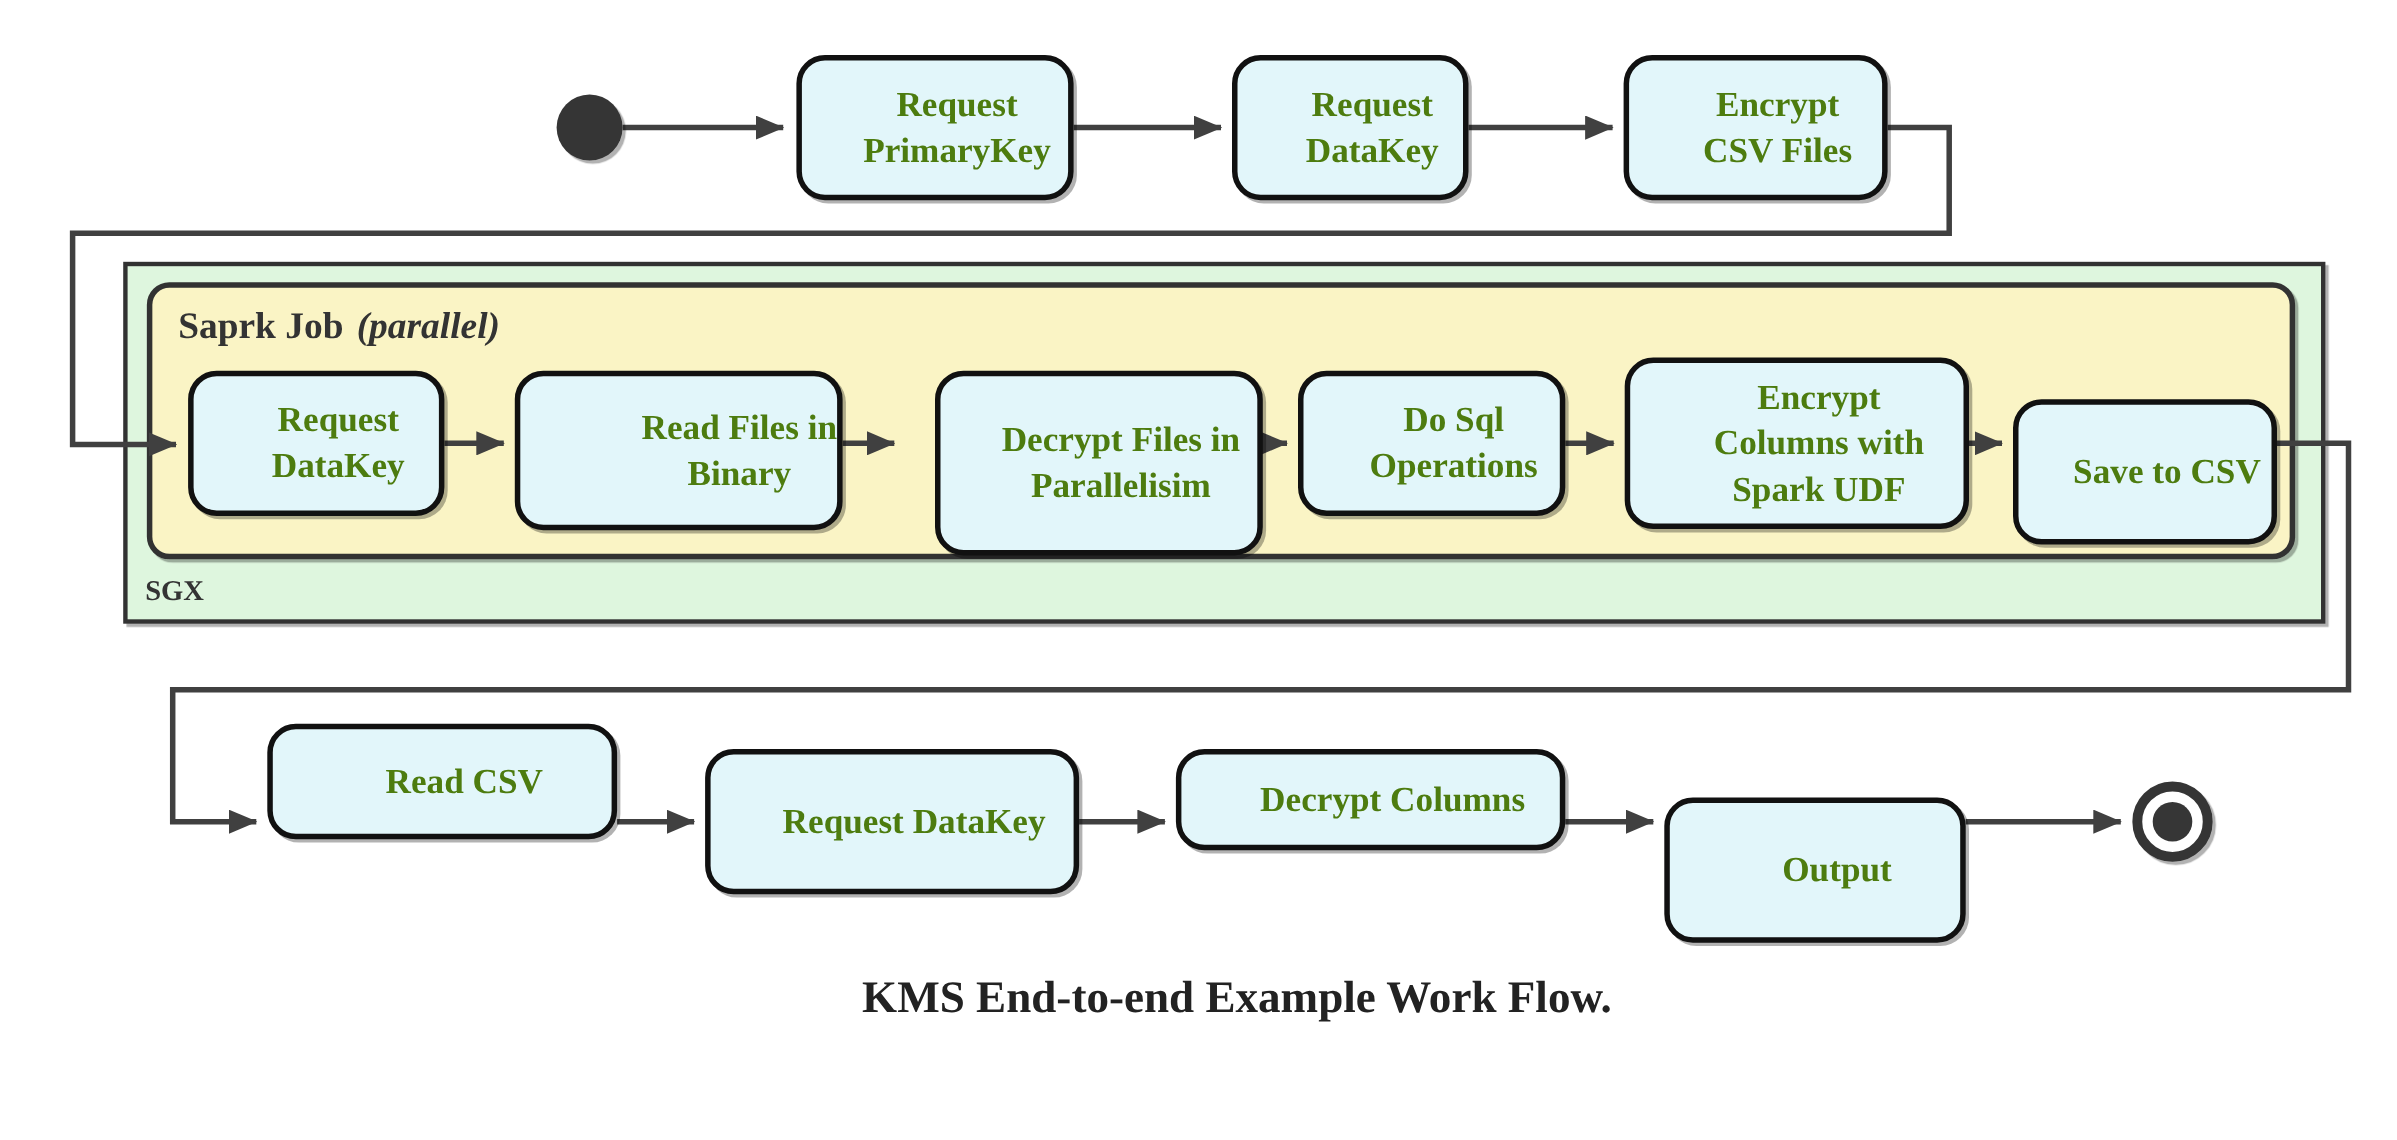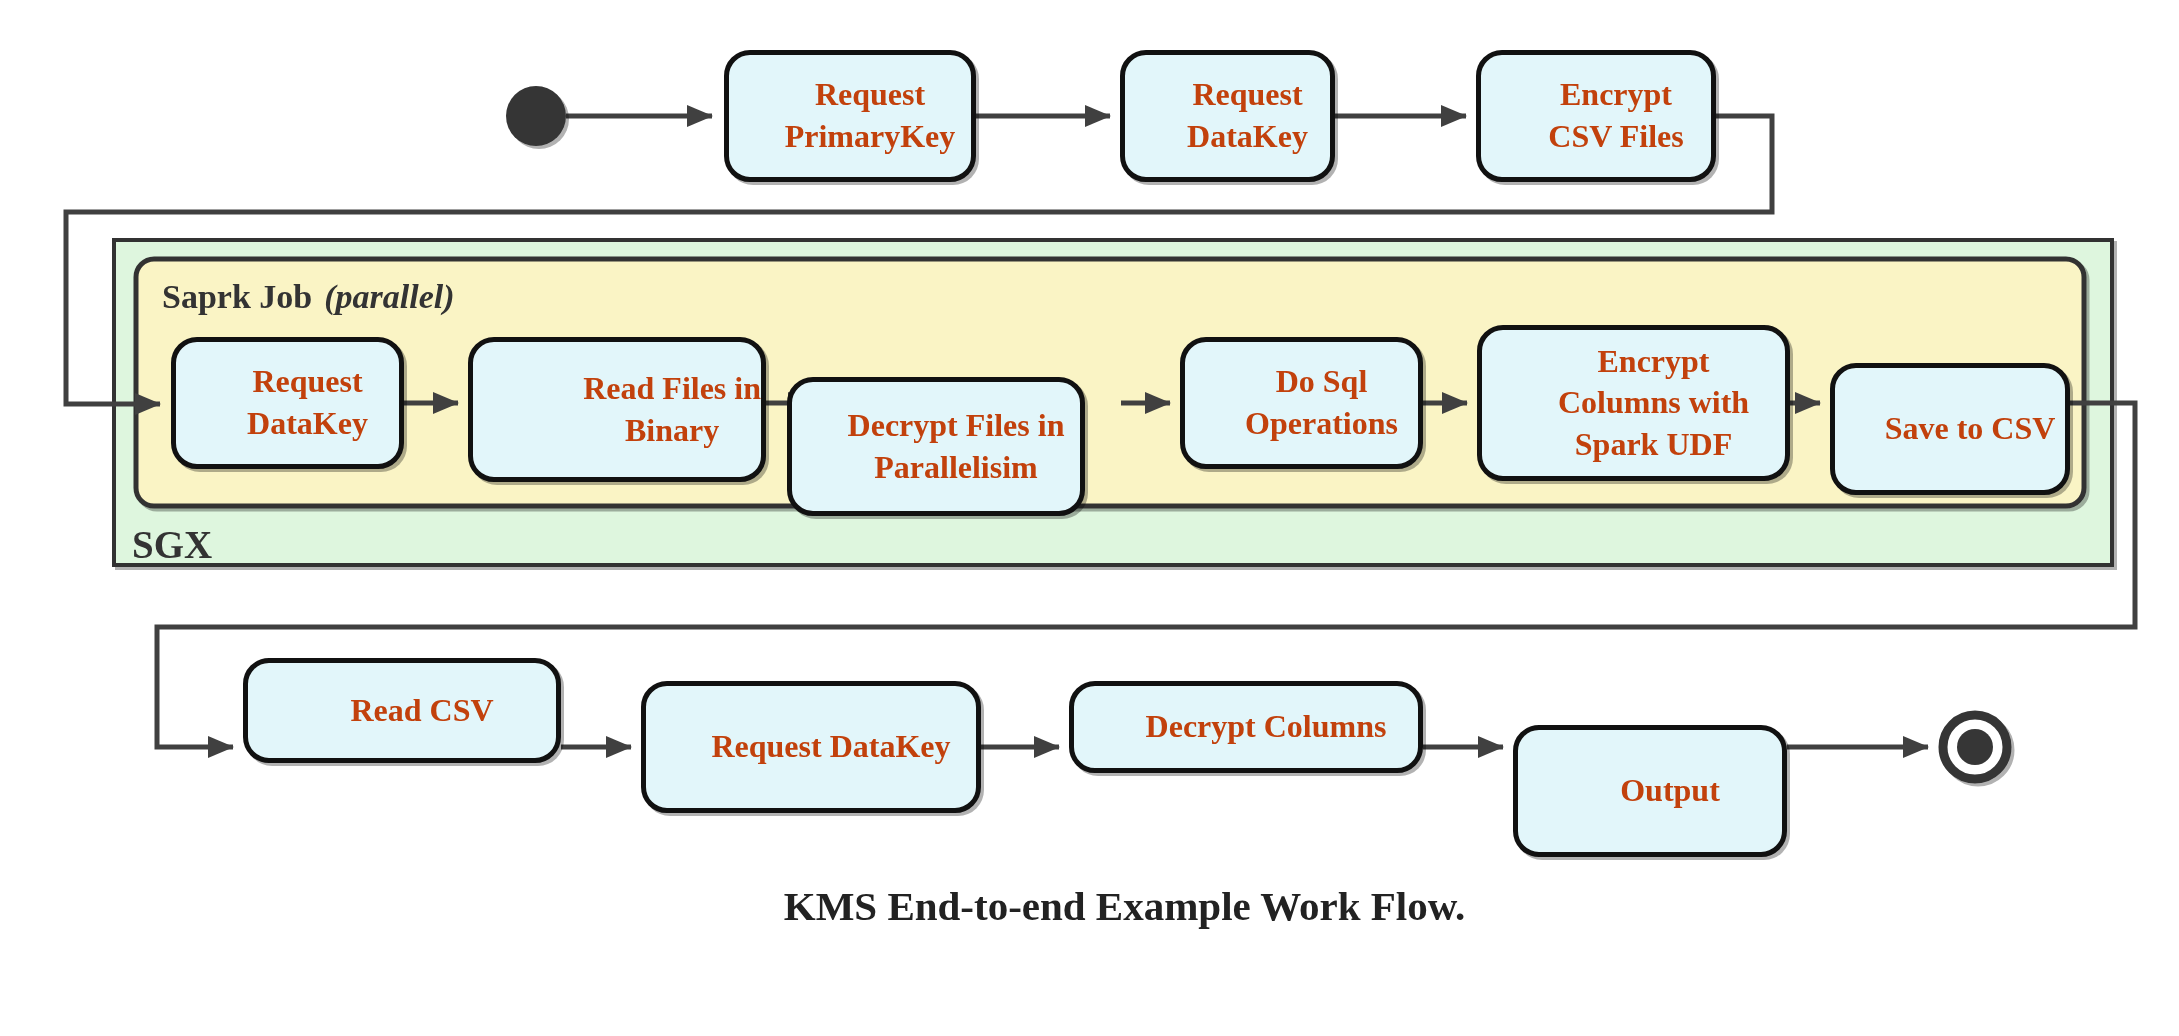--- a/index.html
+++ b/index.html
@@ -26,21 +26,21 @@
   .node {
     position: absolute;
     box-sizing: border-box;
     background: #e2f6fa;
     border: 5px solid #111111;
     border-radius: 26px;
     display: flex;
     align-items: center;
     justify-content: center;
     text-align: center;
-    color: #c2410c;
+    color: #4d7c0f;
     font-weight: bold;
     font-size: 32px;
     line-height: 1.3;
     box-shadow: 3px 3px 0 rgba(0,0,0,0.30);
     padding-left: 40px;
   }
   .node .lbl { white-space: pre-line; }
   
   .spark-label {
     position: absolute;
@@ -48,21 +48,21 @@
     top: 278px;
     font-size: 34px;
     color: #333333;
   }
   .spark-label .t { font-weight: bold; margin-top: 12px; }
   .spark-label .q { font-style: italic; font-weight: bold; margin-left: 12px; }
   .sgx-label {
     position: absolute;
     left: 132px;
     top: 522px;
-    font-size: 39px;
+    font-size: 26px;
     font-weight: bold;
     color: #333333;
   }
   .caption {
     position: absolute;
     left: 70px;
     right: 0;
     top: 882px;
     text-align: center;
     font-size: 41px;
@@ -129,21 +129,21 @@
   </div>
 
   <div class="node" style="left:171px; top:337px; width:233px; height:132px;">
     <span class="lbl">Request
 DataKey</span>
   </div>
   <div class="node" style="left:468px; top:337px; width:298px; height:145px;justify-content:flex-end;">
     <span class="lbl">Read Files in
 Binary</span>
   </div>
-  <div class="node" style="left:787px; top:337px; width:298px; height:139px;margin-top:40px;">
+  <div class="node" style="left:850px; top:337px; width:298px; height:168px;">
     <span class="lbl">Decrypt Files in
 Parallelisim</span>
   </div>
   <div class="node" style="left:1180px; top:337px; width:243px; height:132px;justify-content:center;">
     <span class="lbl">Do Sql
 Operations</span>
   </div>
   <div class="node" style="left:1477px; top:325px; width:313px; height:156px;">
     <span class="lbl">Encrypt
 Columns with

